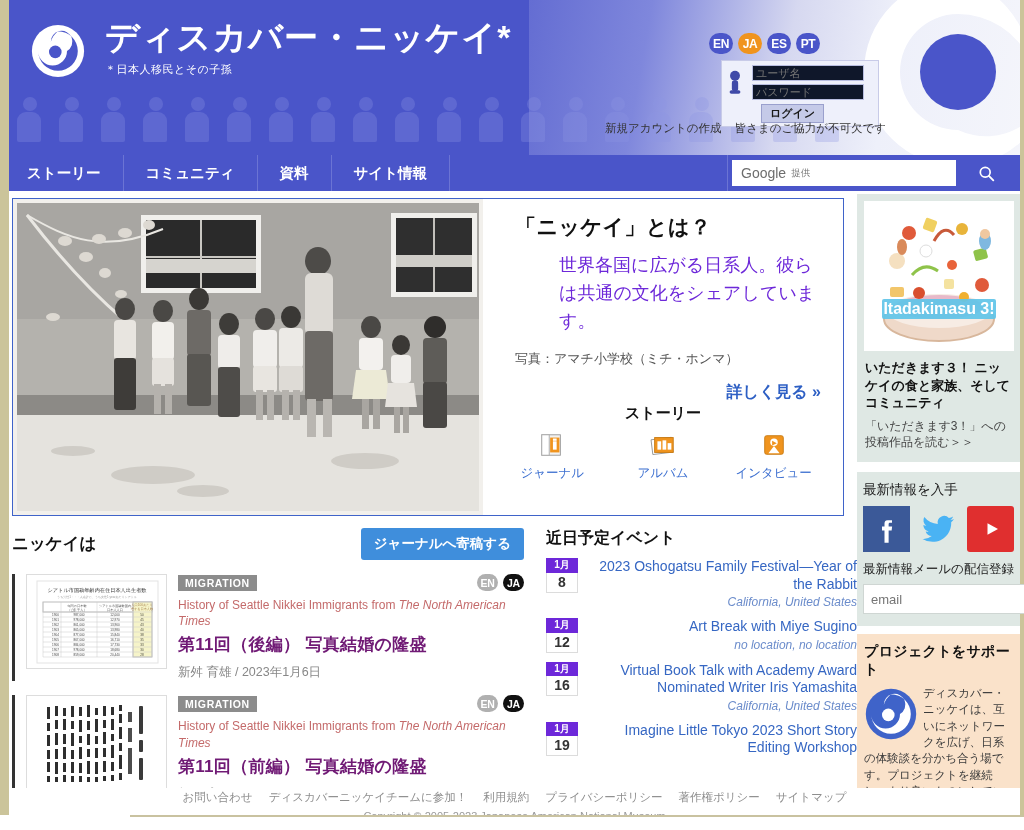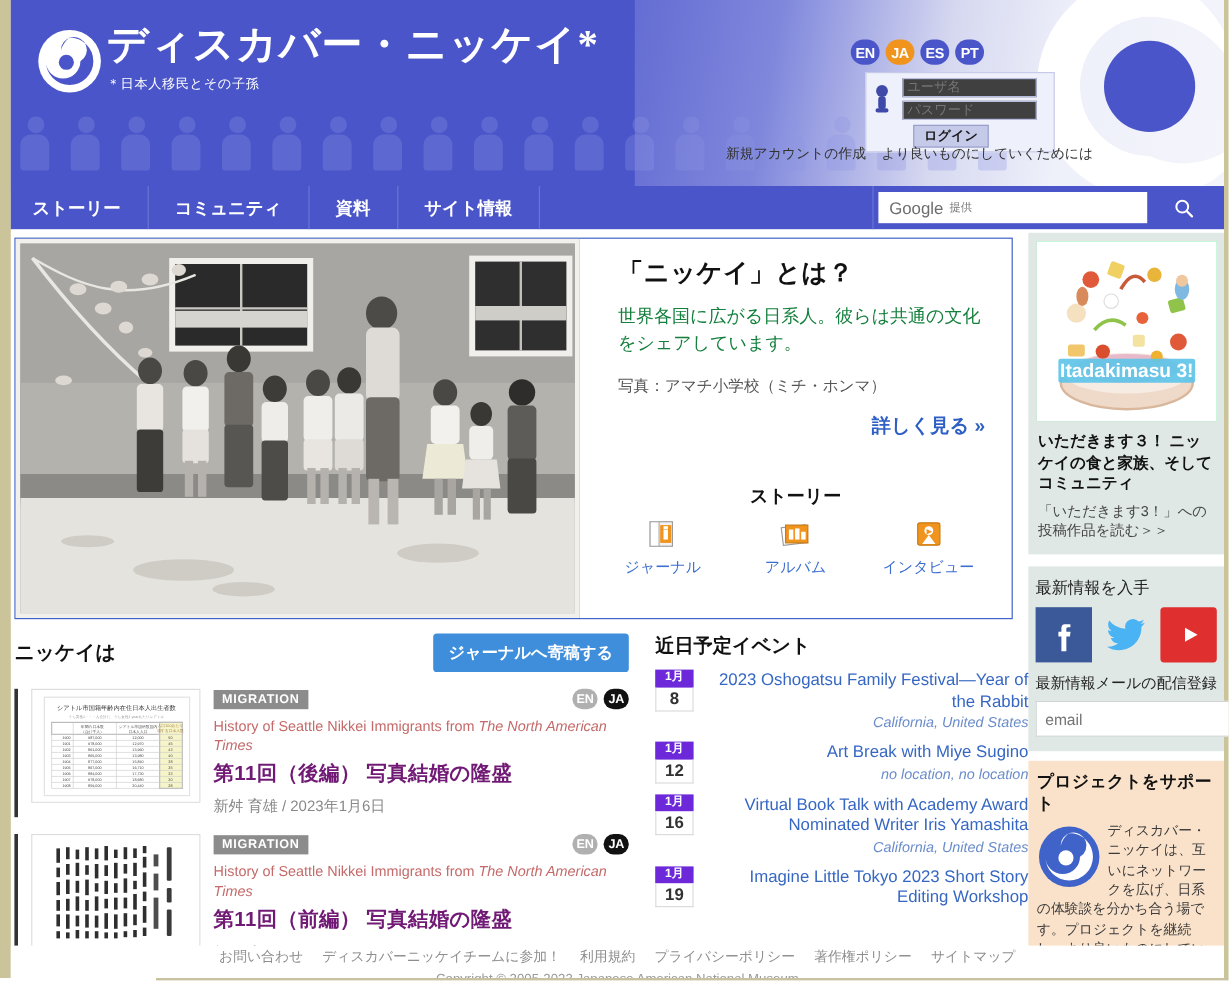--- a/index.html
+++ b/index.html
@@ -47,21 +47,21 @@
   .person i {
     display:block; width:14px; height:14px; border-radius:50%;
     background:#8e96e4; margin:0 auto 1px;
   }
   .person b {
     display:block; width:24px; height:30px; background:#8e96e4;
     border-radius:9px 9px 2px 2px;
   }
   .logo-wrap {
     position:absolute; left:22px; top:20px;
-    display:flex; align-items:flex-start; gap:4px;font-family:Liberation Serif, serif;
+    display:flex; align-items:flex-start; gap:20px;
   }
   .logo-mark { width:54px; height:54px; color:#ffffff; margin-top:4px;}
   .logo-text { color:#ffffff; }
   .logo-title {
     font-size: 34px; font-weight: bold; letter-spacing: 1px;
     line-height: 1.05; white-space: nowrap;
   }
   .logo-sub {
     font-size: 11px; margin-top: 6px; letter-spacing: .5px; white-space:nowrap;
   }
@@ -83,21 +83,21 @@
   .loginbox {
     position:absolute; left:712px; top:60px;
     width:158px; background:#eef0fb; border:1px solid #c8cbe8;
     padding:4px 4px 3px 4px;
     display:flex; gap:4px;
   }
   .login-usericon { width:22px; color:#3f4aa8; padding-top:4px; }
   .login-fields { flex:1; }
   .loginbox input[type=text], .loginbox input[type=password] {
     display:block; width:112px; height:16px; margin-bottom:3px;
-    border:1px solid #b8bde0; background:#404040;
+    border:1px solid #b8bde0; background:#0f172a;
     font-size:11px; color:#8f94b8; padding:0 3px;
     font-family:"Liberation Sans", sans-serif;
   }
   .loginbtn {
     display:inline-block; margin-left:9px; margin-top:1px;
     background:#c5cae8; border:1px solid #9aa0cd;
     font-size:11px; font-weight:bold; color:#1a1a1a;
     padding:1px 8px; cursor:pointer;
     font-family:"Liberation Sans", sans-serif;
   }
@@ -141,38 +141,38 @@
     position:absolute; left:3px; top:7px; width:832px; height:318px;
     border:1px solid #3f63c9; background:#ffffff; display:flex;
   }
   .hero-photo {
     width:470px; height:316px; position:relative; overflow:hidden;
     background:#b9b9b9;
   }
   .hero-photo svg { display:block; }
   .hero-right { flex:1; padding:14px 16px 0 32px; position:relative; }
   .hero-title { font-size:21px; font-weight:bold; color:#111; letter-spacing:.5px; }
-  .hero-desc { font-size:15px; color:#15803d; line-height:1.55; margin-top:11px; }
+  .hero-desc { font-size:18px; color:#6d28d9; line-height:1.55; margin-top:11px;margin-left:44px; }
   .hero-credit { font-size:13px; color:#555; margin-top:14px; }
   .hero-more {
     text-align:right; margin-top:14px; font-size:16px; font-weight:bold;
     color:#2d5fc4; cursor:pointer; padding-right:6px;
   }
   .stories { position:absolute; left:0; top:205px; width:100%; text-align:center; }
   .stories-label { font-size:15px; font-weight:bold; color:#111; }
   .stories-row { display:flex; justify-content:space-around; margin-top:7px; padding:0 14px; }
   .story-item { width:100px; text-align:center; cursor:pointer; }
   .story-icon { height:30px; display:flex; align-items:center; justify-content:center; }
   .story-label { font-size:12.5px; color:#3c6fd0; margin-top:5px; }
 
   
   .sidebar { position:absolute; left:848px; top:3px; width:163px; }
   .promo-card { background:#dfe8e4; padding:7px 6px 12px; }
   .promo-img {
-    width:150px; height:150px; background:#86efac; position:relative; overflow:hidden;
+    width:150px; height:150px; background:#f0abfc; position:relative; overflow:hidden;
     margin:0 auto;
   }
   .promo-title {
     font-size:13px; font-weight:bold; color:#111; line-height:1.35;
     margin-top:8px; padding:0 2px;
   }
   .promo-link { font-size:12px; color:#444; line-height:1.35; margin-top:6px; padding:0 2px; cursor:pointer; }
 
   .social-card { background:#dfe8e4; padding:9px 6px 12px; margin-top:10px; }
   .social-head { font-size:13.5px; color:#222; margin-bottom:7px; }
@@ -388,21 +388,21 @@
       </div>
       <div class="login-fields">
         <input type="text" placeholder="ユーザ名" style="">
         <input type="password" placeholder="パスワード" style="">
         <div class="loginbtn">ログイン</div>
       </div>
     </div>
 
     <div class="loginlinks">
       <span>新規アカウントの作成</span>
-      <span>より良いものにしていくためには</span>
+      <span>皆さまのご協力が不可欠です</span>
     </div>
   </div>
 
   <div class="navbar">
     <div class="navitem">ストーリー</div>
     <div class="navitem">コミュニティ</div>
     <div class="navitem">資料</div>
     <div class="navitem">サイト情報</div>
     <div class="nav-spacer"></div>
     <div class="searchwrap">

